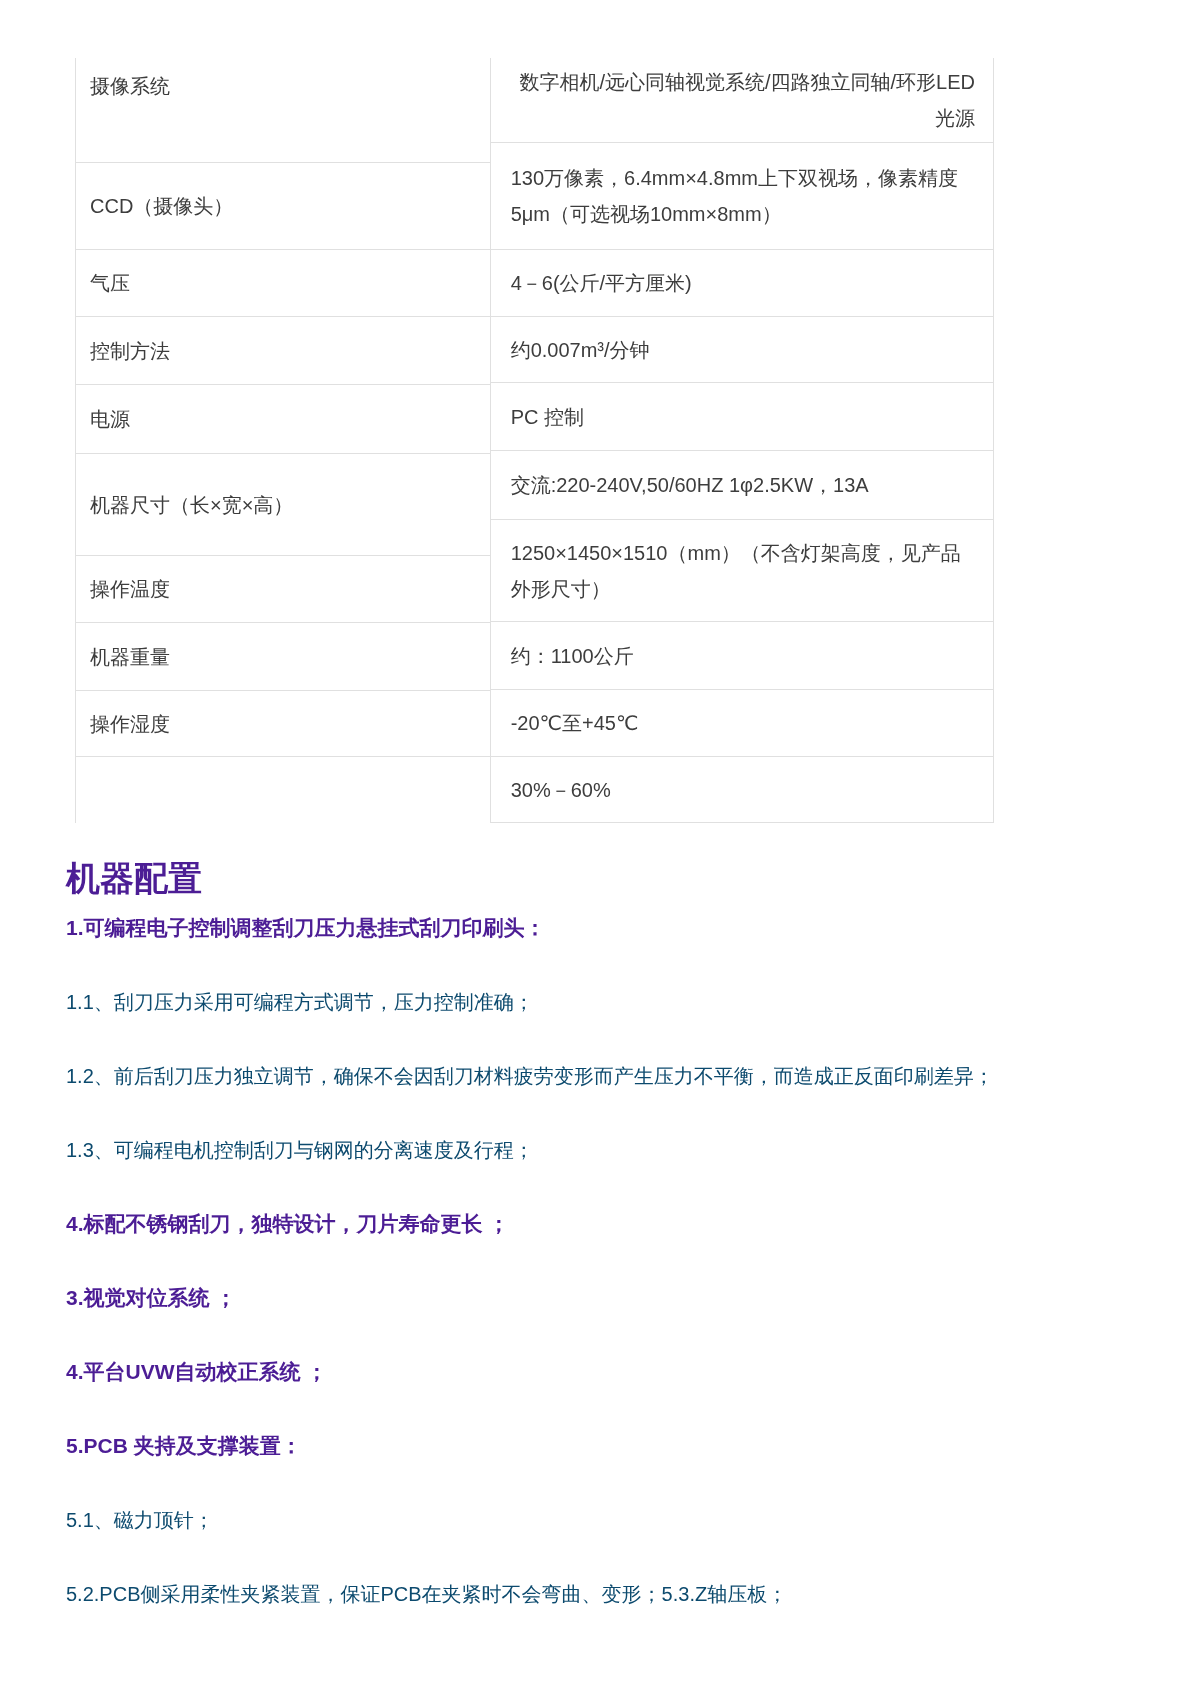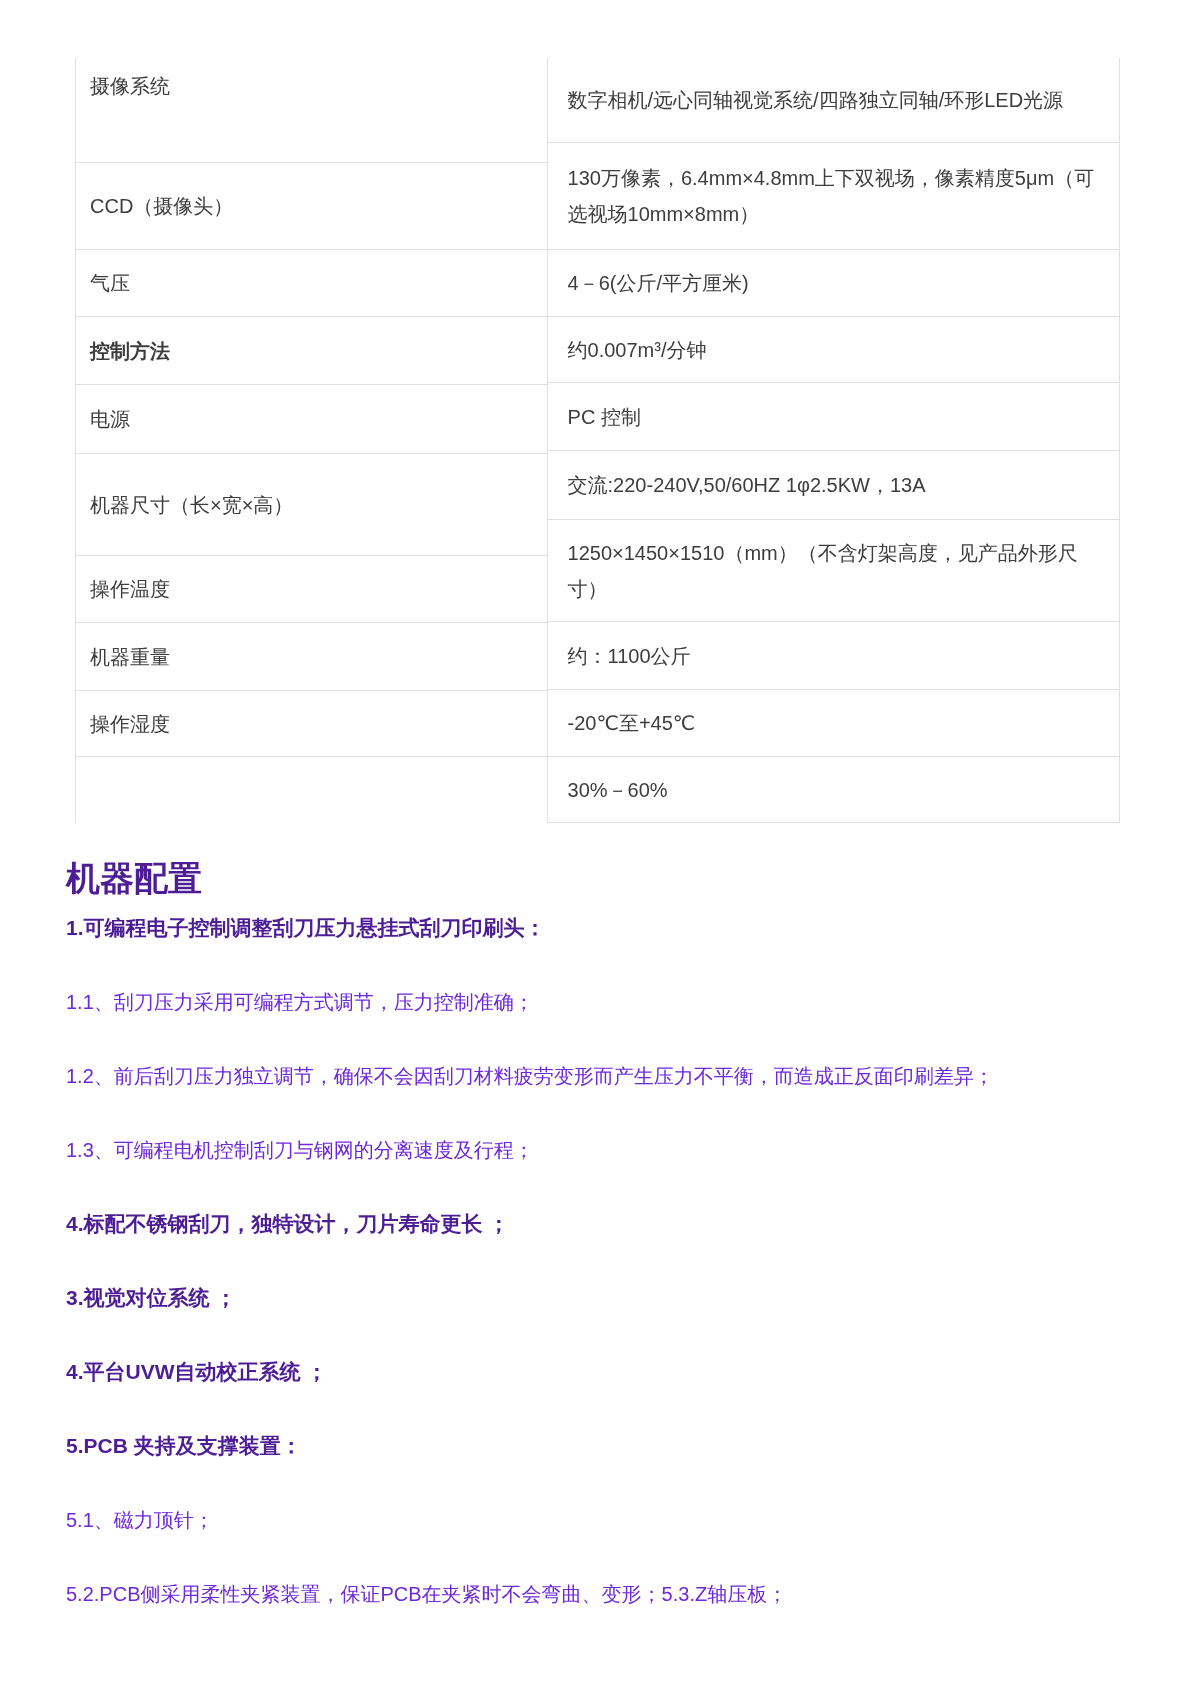--- a/index.html
+++ b/index.html
@@ -14,63 +14,63 @@
   .page {
     width: 1191px;
     min-height: 1684px;
     padding: 58px 60px 60px 66px;
   }
 
   
   .spec-table {
     display: flex;
     margin-left: 9px;
-    width: 1045px;
+    width: 919px;
     border-left: 1px solid #e0e0e0;
     border-right: 1px solid #e0e0e0;
   }
   .col { display: flex; flex-direction: column; }
   .col-left  { width: 472px; border-right: 1px solid #e0e0e0; }
   .col-right { width: 572px; }
   .cell {
     display: flex;
     align-items: center;
     border-bottom: 1px solid #e0e0e0;
     font-size: 20px;
     line-height: 36px;
     color: #3d3d3d;
   }
   .col-left  .cell { padding: 0 14px; }
   .col-right .cell { padding: 0 18px 0 20px; }
   .cell-top { align-items: flex-start; padding-top: 10px !important; }
 
   
   .lh0 { height: 105px; } .lh1 { height: 87px; } .lh2 { height: 67px; }
-  .lh3 { height: 66px; }  .lh4 { height: 68px; font-weight: bold; } .lh5 { height: 69px; }
+  .lh3 { height: 66px; }  .lh4 { height: 68px; } .lh5 { height: 69px; }
   .lh6 { height: 102px; } .lh7 { height: 68px; } .lh8 { height: 67px; }
   .lh9 { height: 66px; }
   
   .rh0 { height: 85px; text-align: right; }  .rh1 { height: 107px; } .rh2 { height: 67px; }
   .rh3 { height: 66px; }  .rh4 { height: 68px; }  .rh5 { height: 69px; }
   .rh6 { height: 102px; } .rh7 { height: 68px; }  .rh8 { height: 67px; }
   .rh9 { height: 66px; }
 
   
   .config-title {
     margin: 33px 0 13px 0;
     font-size: 34px;
     line-height: 44px;
     font-weight: 700;
     color: #4c1d95;
   }
   .config-item {
     margin: 0 0 44px 0;
     font-size: 20px;
     line-height: 30px;
-    color: #6d28d9;
+    color: #0c4a6e;
   }
   .config-item.bold {
     font-weight: 700;
     color: #4c1d95;
     font-size: 21px;
   }
 </style>
 </head>
 <body>
 

